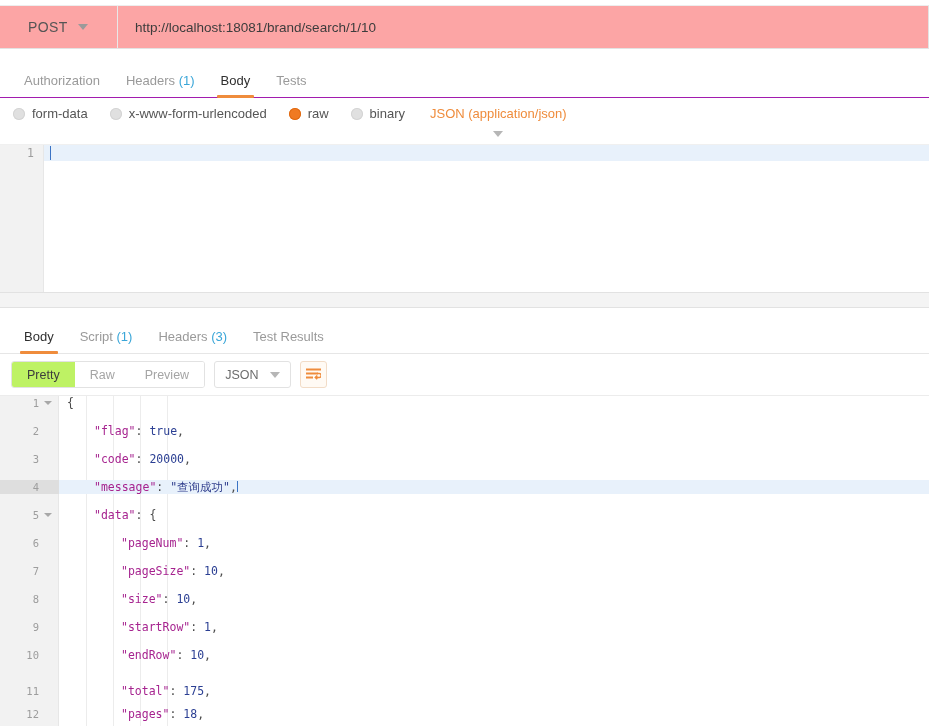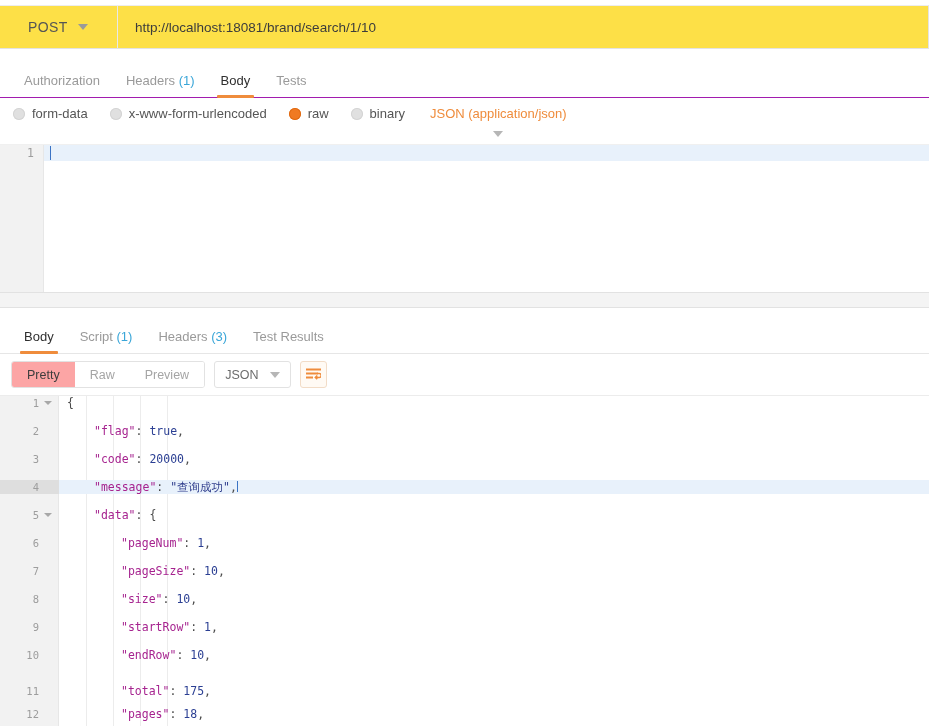--- a/index.html
+++ b/index.html
@@ -12,21 +12,21 @@
   }
   .app { width: 929px; height: 726px; position: relative; background:#fff; }
 
   
   .urlbar {
     display: flex;
     height: 44px;
     border: 1px solid #e3e3e3;
     border-top: 1px solid #ededed;
     border-left: none;
-    background: #fde047;
+    background: #fca5a5;
     margin: 5px 0 0 0;
     width: 100%;
   }
   .method-box {
     width: 118px;
     display: flex;
     align-items: center;
     padding-left: 28px;
     gap: 10px;
     border-right: 1px solid #e8e8e8;
@@ -192,21 +192,21 @@
     height: 27px;
   }
   .seg {
     display: flex; align-items: center;
     padding: 0 15px;
     font-size: 12.5px;
     color: #a5a5a5;
     cursor: pointer;
     background: #fff;
   }
-  .seg.active { color: #3d3d3d; background: #fca5a5; }
+  .seg.active { color: #3d3d3d; background: #bef264; }
   .fmt-select {
     display: flex; align-items: center; gap: 12px;
     border: 1px solid #e2e2e2;
     border-radius: 3px;
     height: 27px;
     padding: 0 10px;
     font-size: 12.5px;
     color: #6d6d6d;
     cursor: pointer;
     background: #fff;

